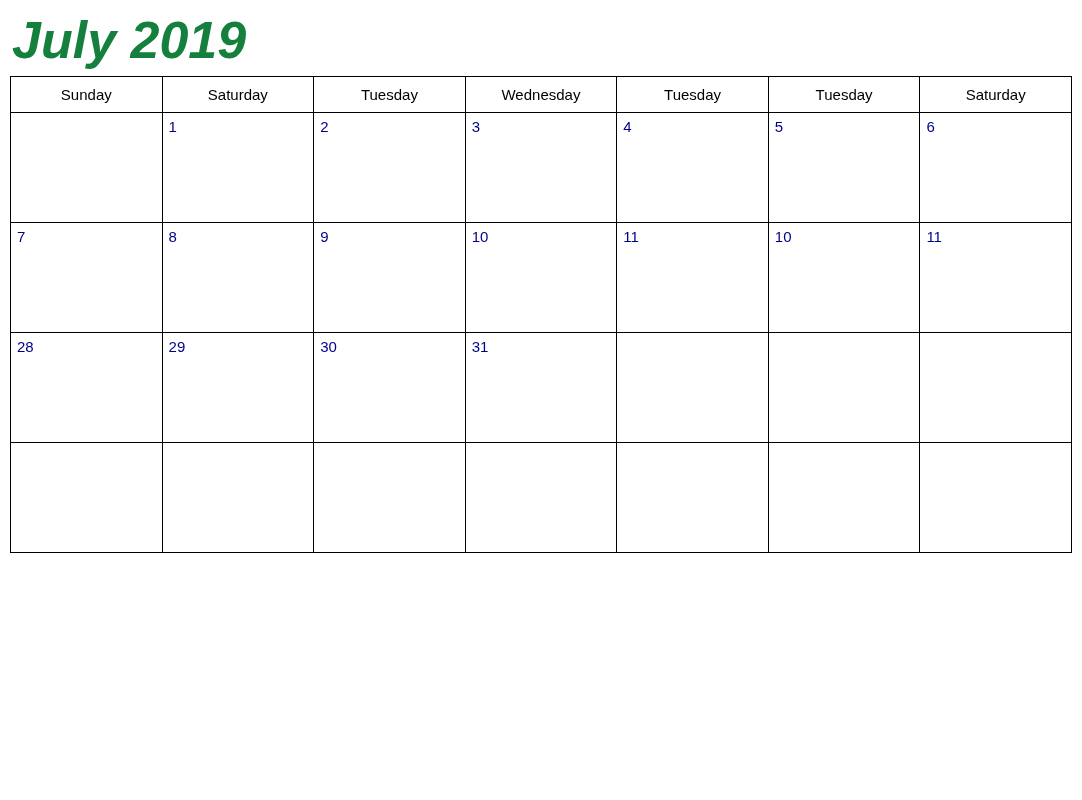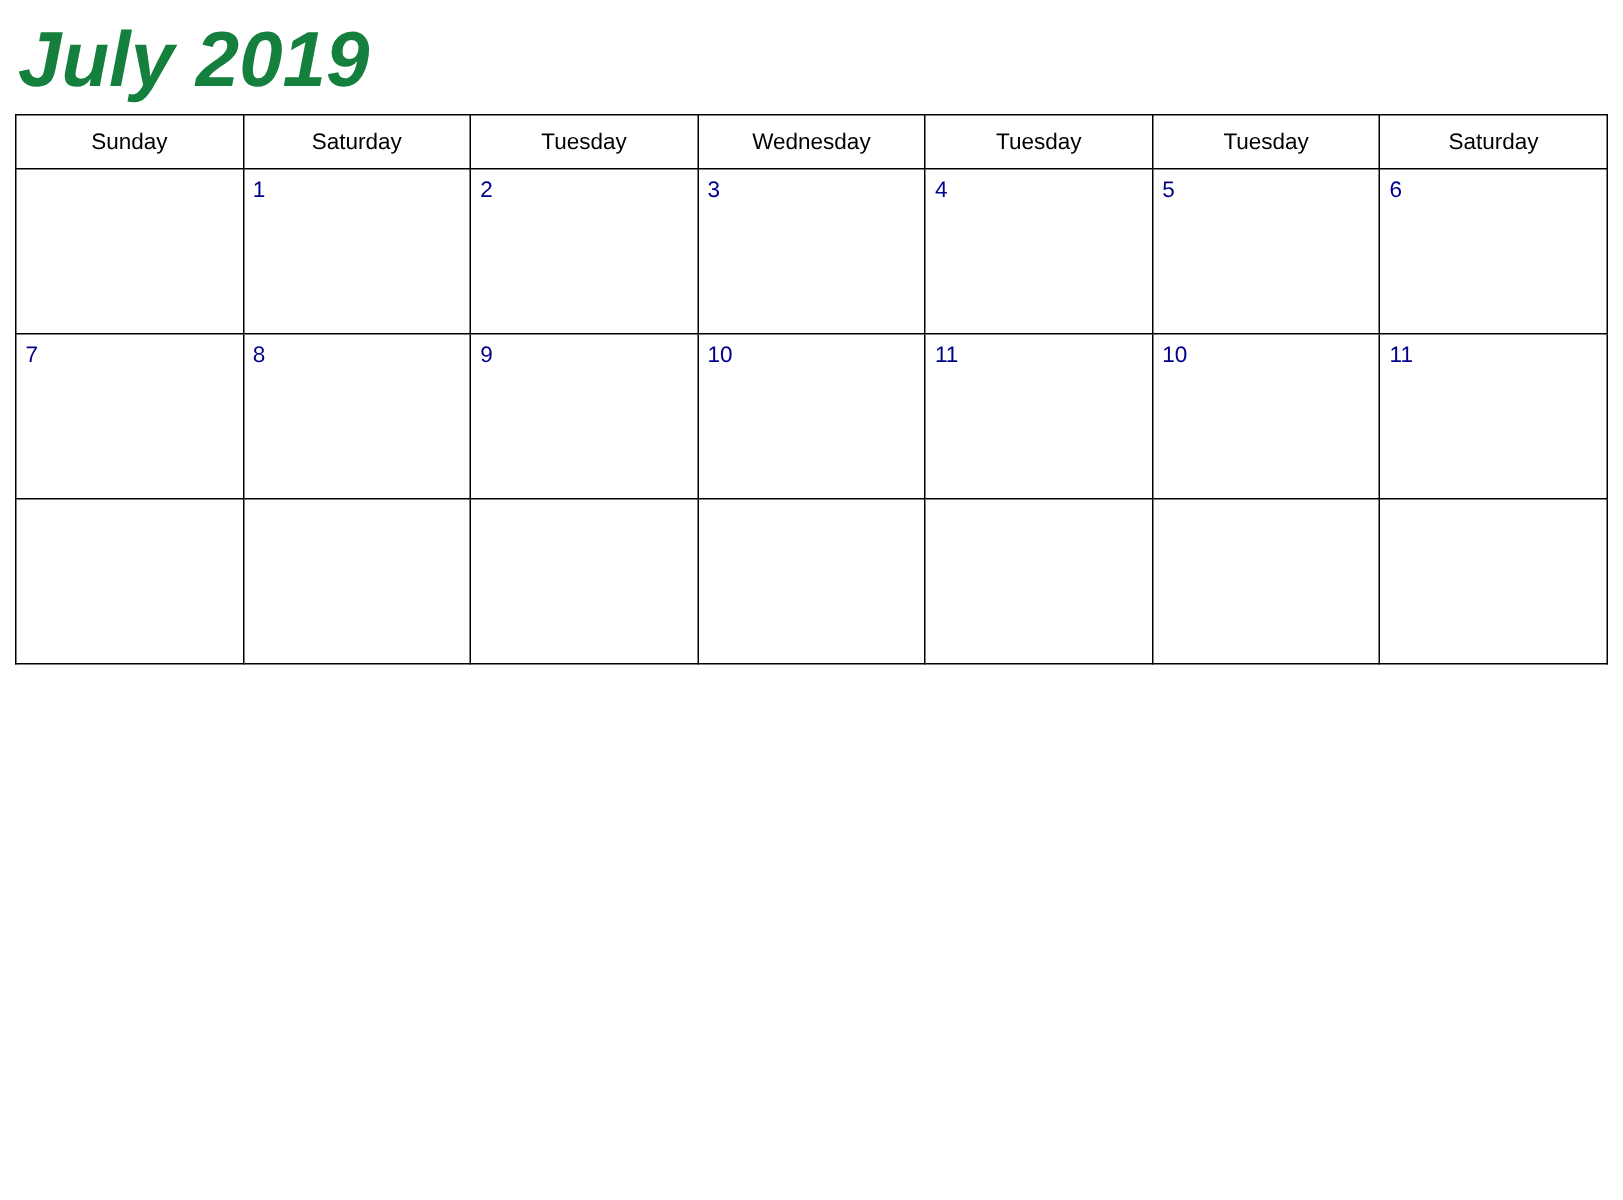--- a/index.html
+++ b/index.html
@@ -91,20 +91,29 @@
       <tr>
         <td><span class="day-number">7</span></td>
         <td><span class="day-number">8</span></td>
         <td><span class="day-number">9</span></td>
         <td><span class="day-number">10</span></td>
         <td><span class="day-number">11</span></td>
         <td><span class="day-number">10</span></td>
         <td><span class="day-number">11</span></td>
       </tr>
       <tr>
+        <td><span class="day-number">28</span></td>
+        <td><span class="day-number">29</span></td>
+        <td><span class="day-number">30</span></td>
+        <td><span class="day-number">31</span></td>
+        <td class="empty-cell"></td>
+        <td class="empty-cell"></td>
+        <td class="empty-cell"></td>
+      </tr>
+      <tr>
         <td class="empty-cell"></td>
         <td class="empty-cell"></td>
         <td class="empty-cell"></td>
         <td class="empty-cell"></td>
         <td class="empty-cell"></td>
         <td class="empty-cell"></td>
         <td class="empty-cell"></td>
       </tr>
     </tbody>
 </table>

